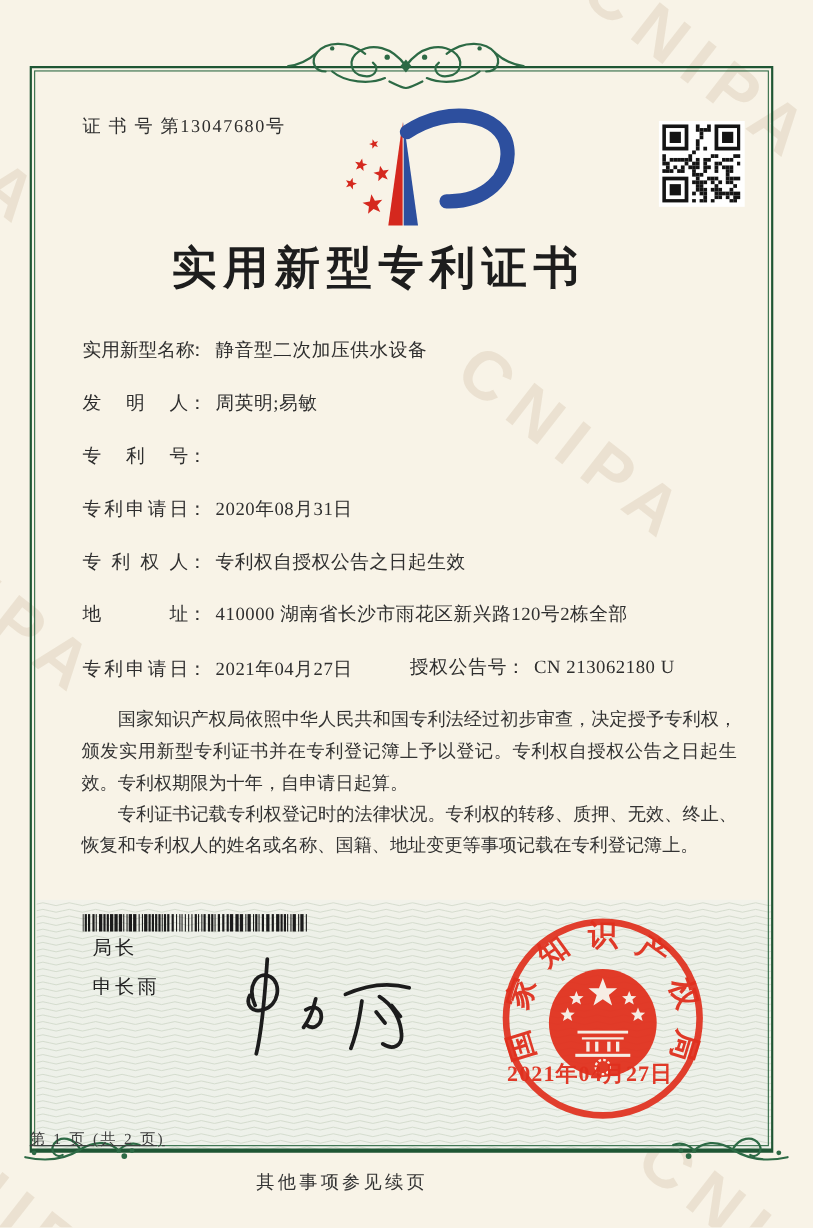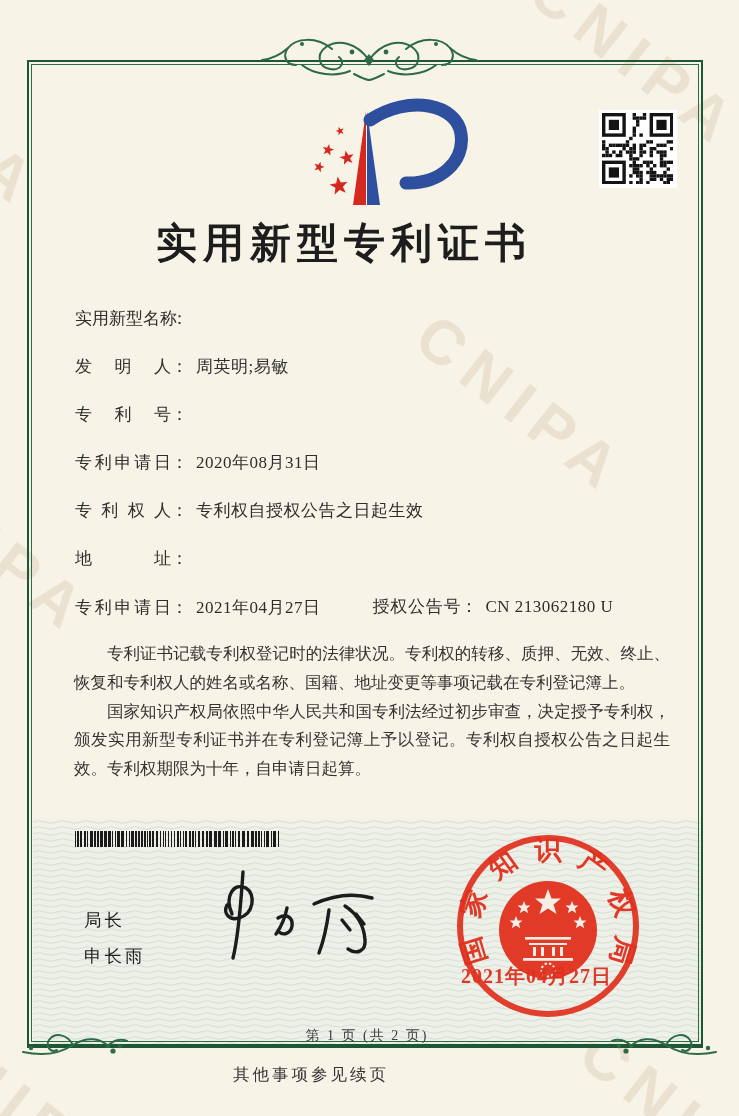--- a/index.html
+++ b/index.html
@@ -67,38 +67,38 @@
 
   .guilloche{
     position:absolute;left:33px;top:818px;width:668px;height:229px;
     background:linear-gradient(180deg,#f2f2ea 0%,#edf0e8 14%,#eef1ea 100%);
     overflow:hidden;
   }
 
   .barcode{position:absolute;left:75px;top:831px;width:212px;height:16px;}
 
   .signatory{
-    position:absolute;left:84px;top:902px;
+    position:absolute;left:84px;top:843px;
     font-family:Liberation Sans, sans-serif;
     font-size:17.5px;color:#222;line-height:36px;letter-spacing:3px;
   }
   .signature{position:absolute;left:192px;top:860px;width:215px;height:108px;}
   .sig-stroke{fill:none;stroke:#1c1c1c;stroke-width:3.4;stroke-linecap:round;stroke-linejoin:round;}
 
   .seal{position:absolute;left:451px;top:831px;width:194px;height:194px;}
   .seal-ring{fill:none;stroke:#e0301e;stroke-width:6;opacity:0.93;}
   .seal-char{fill:#e0301e;font-size:27px;font-weight:bold;text-anchor:middle;
     font-family:"Liberation Serif","DejaVu Serif",serif;opacity:0.95;}
   .seal-date{fill:#e0301e;font-size:20px;font-weight:bold;letter-spacing:1px;
     font-family:"Liberation Serif","DejaVu Serif",serif;opacity:0.95;}
   .emblem-white{fill:#f6ede4;}
 
   .page-info{
-    position:absolute;left:27px;top:1027px;width:680px;text-align:center;
-    font-size:14px;color:#3c3c3c;letter-spacing:2px;
+    position:absolute;left:27px;top:1027px;width:680px;
+    font-size:14px;color:#3c3c3c;letter-spacing:2px;text-decoration:underline;
   }
   .continuation{
     position:absolute;left:0;top:1064px;width:622px;text-align:center;
     font-size:16.5px;color:#333;letter-spacing:3px;
   }
 </style>
 </head>
 <body>
 
 <div class="page">
@@ -183,20 +183,21 @@
   </svg>
   <svg class="orn-corner right" viewBox="0 0 112 50" xmlns="http://www.w3.org/2000/svg">
     <path class="orn-stroke" d="M4 42 C22 46 40 44 54 35 C68 26 82 28 90 37"></path>
     <path class="orn-stroke" d="M54 35 C48 24 36 22 30 30 C26 37 32 43 38 40"></path>
     <path class="orn-stroke" d="M88 37 C94 30 102 28 108 31"></path>
     <circle class="orn-fill" cx="94" cy="41" r="2.6"></circle>
     <circle class="orn-fill" cx="101" cy="36" r="2.2"></circle>
     <circle class="orn-fill" cx="12" cy="38" r="2.2"></circle>
   </svg>
 
+  <div class="cert-no">证 书 号 第13047680号</div>
 
   <svg class="logo" viewBox="0 0 175 112" xmlns="http://www.w3.org/2000/svg">
     <g id="logo-stars" fill="#d5281e">
         <polygon points="35.7,28.7 37.6,31.2 40.7,30.4 38.9,33.0 40.6,35.7 37.6,34.8 35.5,37.3 35.5,34.1 32.5,32.9 35.5,31.9"></polygon>
         <polygon points="26.2,46.1 26.9,50.3 31.0,51.3 27.2,53.2 27.5,57.5 24.5,54.5 20.6,56.1 22.5,52.3 19.8,49.0 24.0,49.7"></polygon>
         <polygon points="42.5,52.6 45.3,57.1 50.5,56.3 47.1,60.4 49.5,65.1 44.6,63.1 40.9,66.8 41.3,61.5 36.5,59.1 41.7,57.9"></polygon>
         <polygon points="17.6,63.7 17.8,67.6 21.5,68.9 17.9,70.3 17.8,74.2 15.3,71.2 11.6,72.3 13.7,69.0 11.5,65.8 15.3,66.8"></polygon>
         <polygon points="34.6,78.6 37.8,84.5 44.5,83.7 39.9,88.7 42.7,94.8 36.6,91.9 31.6,96.4 32.4,89.8 26.6,86.4 33.2,85.2"></polygon>
       </g>
     <polygon points="63,13 50,107 63,107" fill="#d5281e"></polygon>
@@ -333,20 +334,21 @@
           <rect x="6.8" y="54.4" width="10.2" height="10.2" fill="#141414"></rect>
         </g>
       </svg></div>
 
   <div class="title">实用新型专利证书</div>
 
   <div class="fields">
     <div class="frow">
       <span class="flabel">实用新型名称</span>
         <span class="fcolon">：</span>
+      <span class="fvalue">静音型二次加压供水设备</span>
     </div>
     <div class="frow">
       <span class="flabel">发明人</span>
         <span class="fcolon">：</span>
       <span class="fvalue">周英明;易敏</span>
     </div>
     <div class="frow">
       <span class="flabel">专利号</span>
         <span class="fcolon">：</span>
     </div>
@@ -356,36 +358,37 @@
       <span class="fvalue">2020年08月31日</span>
     </div>
     <div class="frow">
       <span class="flabel">专利权人</span>
         <span class="fcolon">：</span>
       <span class="fvalue">专利权自授权公告之日起生效</span>
     </div>
     <div class="frow">
       <span class="flabel">地址</span>
         <span class="fcolon">：</span>
+      <span class="fvalue">410000 湖南省长沙市雨花区新兴路120号2栋全部</span>
     </div>
     <div class="frow">
       <span class="flabel">专利申请日</span>
         <span class="fcolon">：</span>
       <span class="fvalue">2021年04月27日</span>
       <span class="grant-group2">
         <span class="flabel">授权公告号</span>
           <span class="fcolon">：</span>
         <span class="fvalue">CN 213062180 U</span>
       </span>
     </div>
   </div>
 
   <div class="body-text">
+    <p>国家知识产权局依照中华人民共和国专利法经过初步审查，决定授予专利权，颁发实用新型专利证书并在专利登记簿上予以登记。专利权自授权公告之日起生效。专利权期限为十年，自申请日起算。</p>
     <p>专利证书记载专利权登记时的法律状况。专利权的转移、质押、无效、终止、恢复和专利权人的姓名或名称、国籍、地址变更等事项记载在专利登记簿上。</p>
-    <p>国家知识产权局依照中华人民共和国专利法经过初步审查，决定授予专利权，颁发实用新型专利证书并在专利登记簿上予以登记。专利权自授权公告之日起生效。专利权期限为十年，自申请日起算。</p>
   </div>
 
   <div class="barcode"><svg width="212" height="16" xmlns="http://www.w3.org/2000/svg">
         <g fill="#1b1b1b">
           <rect x="0" y="0" width="1" height="16"></rect>
           <rect x="2" y="0" width="2" height="16"></rect>
           <rect x="5" y="0" width="2" height="16"></rect>
           <rect x="9" y="0" width="2" height="16"></rect>
           <rect x="12" y="0" width="1" height="16"></rect>
           <rect x="15" y="0" width="3" height="16"></rect>

